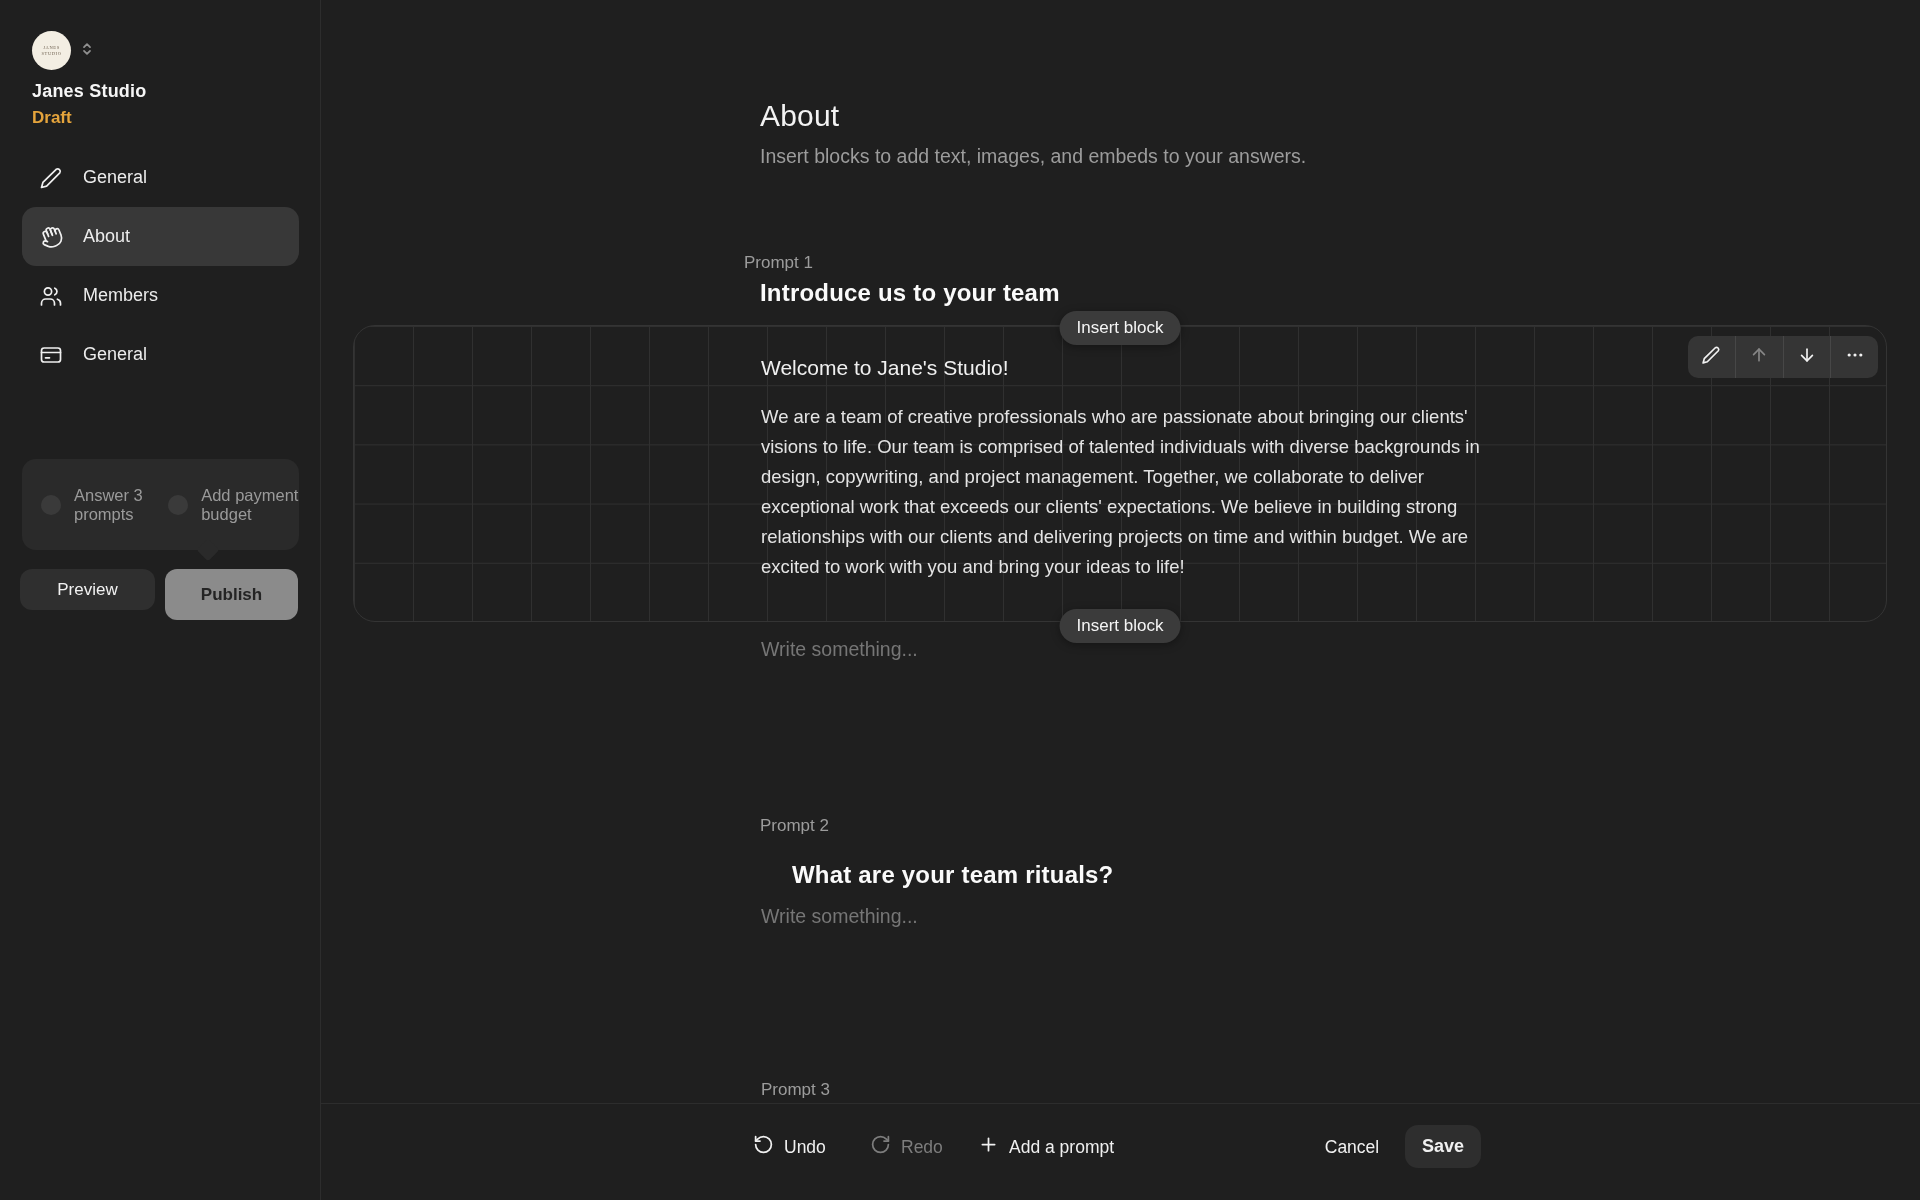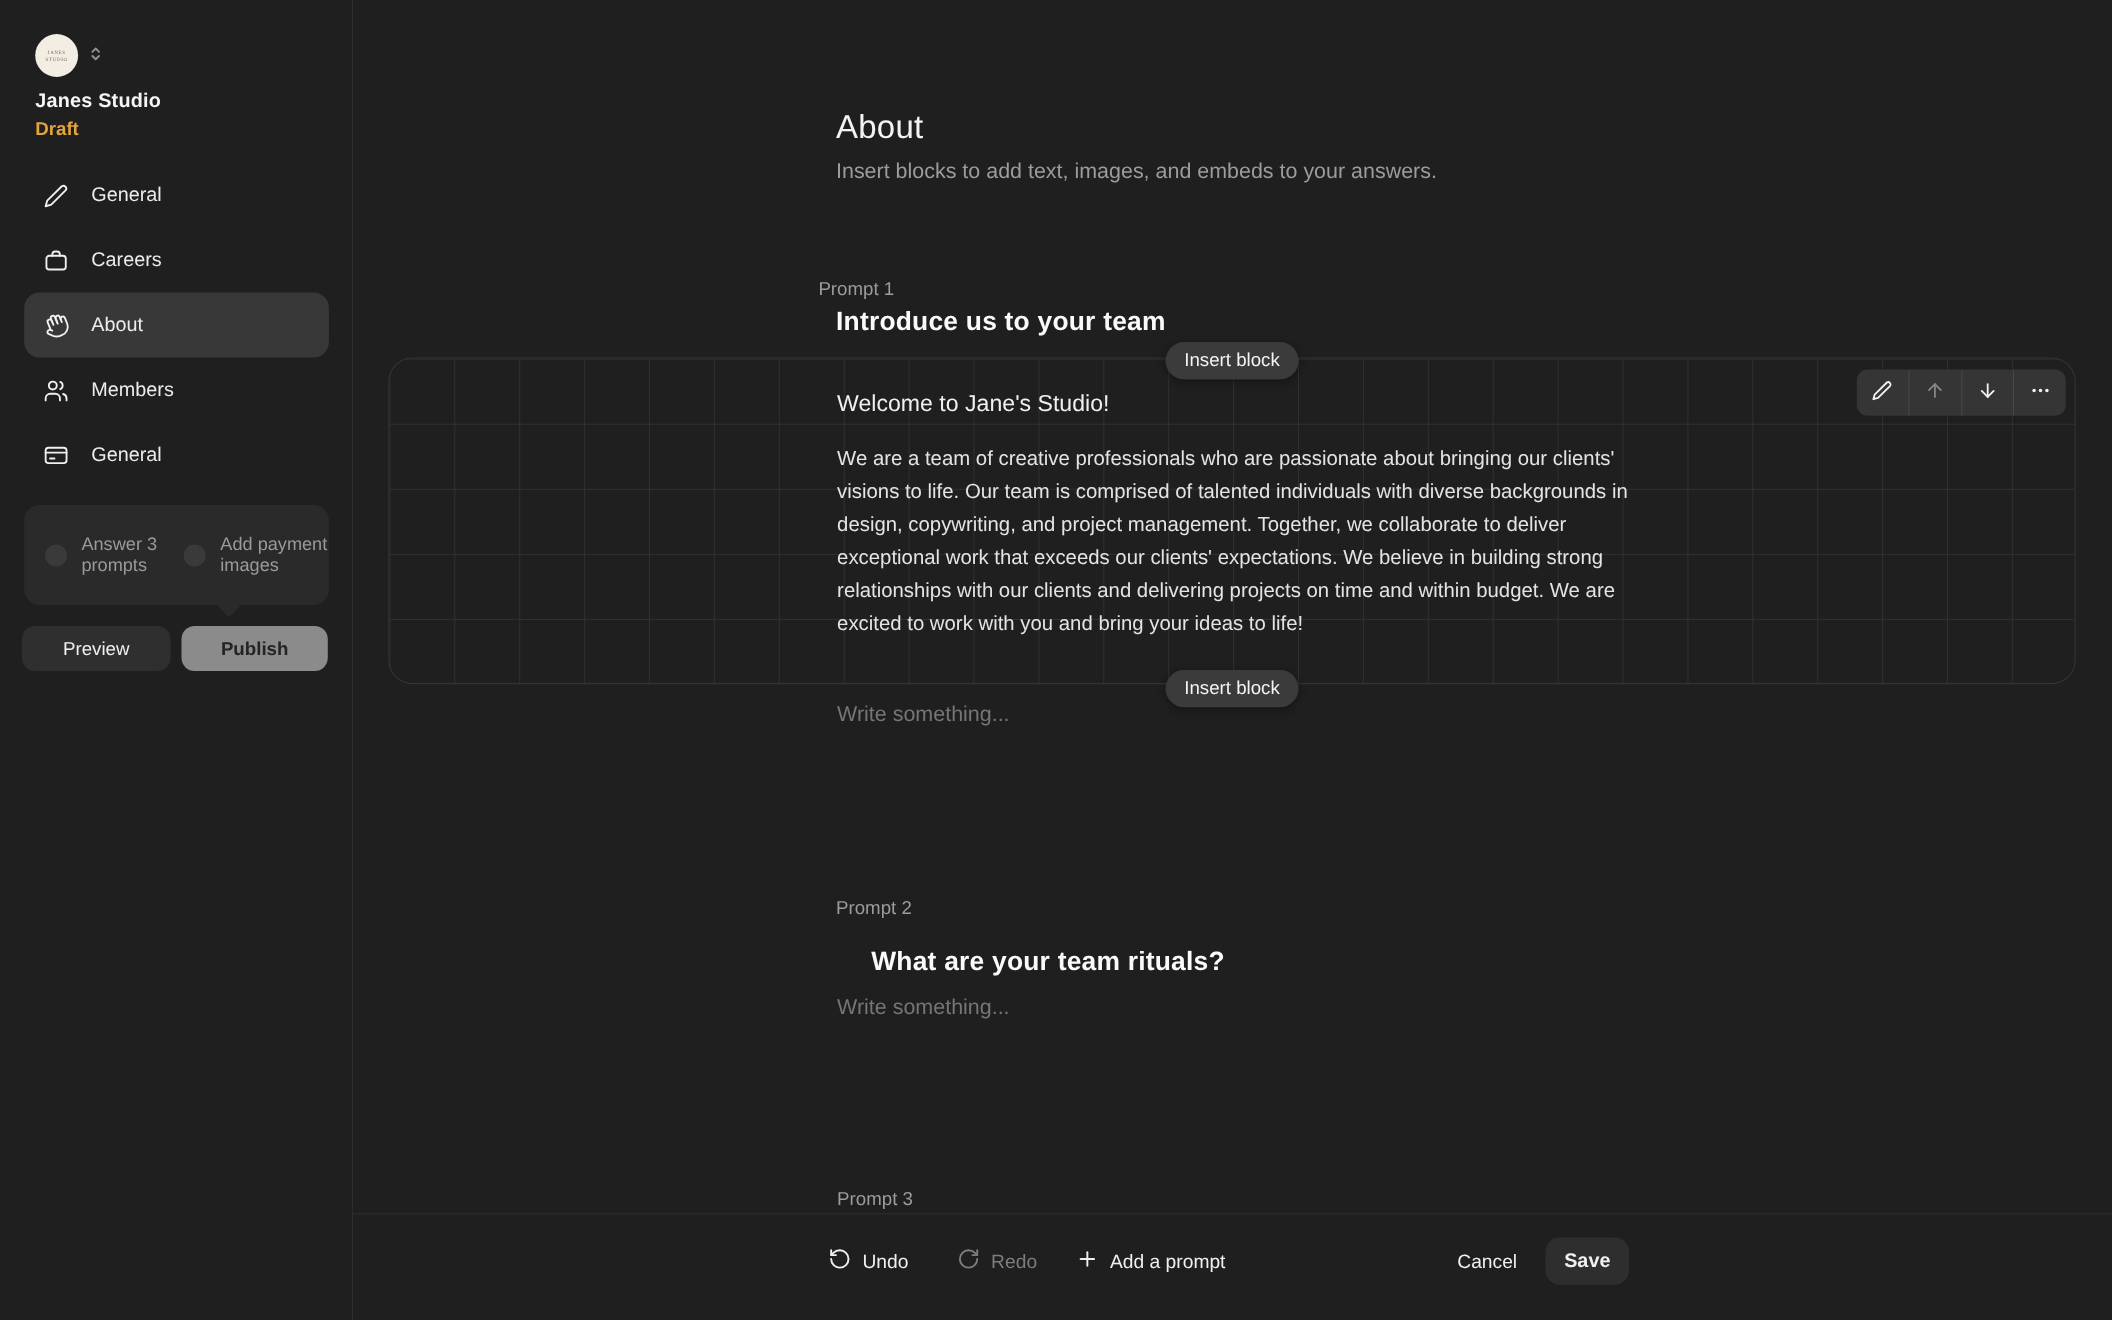--- a/index.html
+++ b/index.html
@@ -55,21 +55,21 @@
   .check-row { display:flex; align-items:center; gap:13px; }
   .check-circle { width:20px; height:20px; border-radius:50%; background:#3a3a3a; flex:0 0 20px; }
   .check-label { font-size:16.5px; color:#9a9a9a; }
 
   .btn-preview {
     position:absolute; left:20px; top:569px; width:135px; height:41px;
     background:#2f2f2f; border:none; border-radius:12px;
     color:#f1f1f1; font-size:17px; font-family:inherit;
   }
   .btn-publish {
-    position:absolute; left:165px; top:569px; width:133px; height:41px;
+    position:absolute; left:165px; top:569px; width:133px; height:51px;
     background:#8b8b8b; border:none; border-radius:12px;
     color:#242424; font-size:17px; font-weight:700; font-family:inherit;
   }
 
   
   .page-title { position:absolute; left:760px; top:99px; font-size:30px; font-weight:500; color:#f3f3f3; letter-spacing:.2px; }
   .page-subtitle { position:absolute; left:760px; top:145px; font-size:19.5px; color:#9c9c9c; }
 
   .prompt-label { position:absolute; font-size:17px; color:#9c9c9c; }
   .prompt-question { position:absolute; font-size:24px; font-weight:700; color:#fafafa; letter-spacing:.2px; }
@@ -155,29 +155,20 @@
 
     <nav class="nav" data-interactable="false">
       <div class="nav-item" data-interactable="true">
         <span class="nav-icon" data-interactable="false">
           <svg viewBox="0 0 24 24">
               <path d="M17.2 3.3a2.6 2.6 0 0 1 3.6 3.6L7.6 20.1 2.5 21.5l1.4-5.1Z"></path>
             </svg>
         </span>
         <span data-interactable="false">General</span>
       </div>
-      <div class="nav-item" data-interactable="true">
-        <span class="nav-icon" data-interactable="false">
-          <svg viewBox="0 0 24 24">
-              <rect x="3.2" y="7.5" width="17.6" height="12.5" rx="2.6"></rect>
-              <path d="M8.6 7.5V6.2a2.6 2.6 0 0 1 2.6-2.6h1.6a2.6 2.6 0 0 1 2.6 2.6v1.3"></path>
-            </svg>
-        </span>
-        <span data-interactable="false">Careers</span>
-      </div>
       <div class="nav-item active" data-interactable="true">
         <span class="nav-icon" data-interactable="false">
           <svg viewBox="0 0 24 24" style="transform:rotate(-22deg)">
               <path d="M18 11V6a2 2 0 0 0-4 0v5"></path>
               <path d="M14 10V4.5a2 2 0 0 0-4 0V8"></path>
               <path d="M10 10.5V6.5a2 2 0 0 0-4 0V14"></path>
               <path d="M18 8.5a2 2 0 1 1 4 0v5.5a8 8 0 0 1-8 8h-2c-2.8 0-4.5-.9-6-2.3l-3.2-3.2a2 2 0 0 1 2.8-2.8L7 15"></path>
             </svg>
         </span>
         <span data-interactable="false">About</span>
@@ -205,21 +196,21 @@
       </div>
     </nav>
 
     <div class="checklist" data-interactable="false">
       <div class="check-row" data-interactable="false">
         <span class="check-circle" data-interactable="false"></span>
         <span class="check-label" data-interactable="false">Answer 3 prompts</span>
       </div>
       <div class="check-row" data-interactable="false">
         <span class="check-circle" data-interactable="false"></span>
-        <span class="check-label" data-interactable="false">Add payment images</span>
+        <span class="check-label" data-interactable="false">Add payment budget</span>
       </div>
     </div>
     <div class="checklist-tail" data-interactable="false"></div>
 
     <button class="btn-preview" data-interactable="true">Preview</button>
     <button class="btn-publish" data-interactable="true">Publish</button>
   </aside>
 
   <main data-interactable="false">
 

